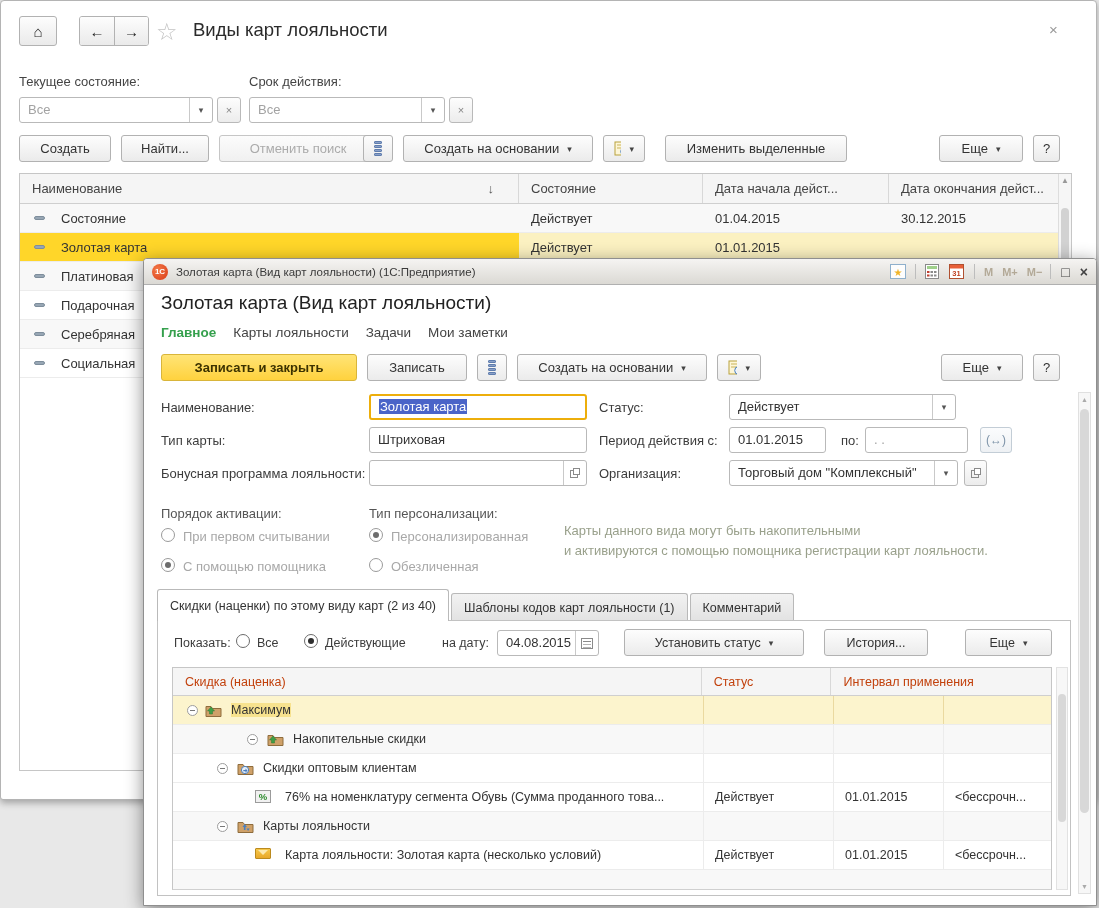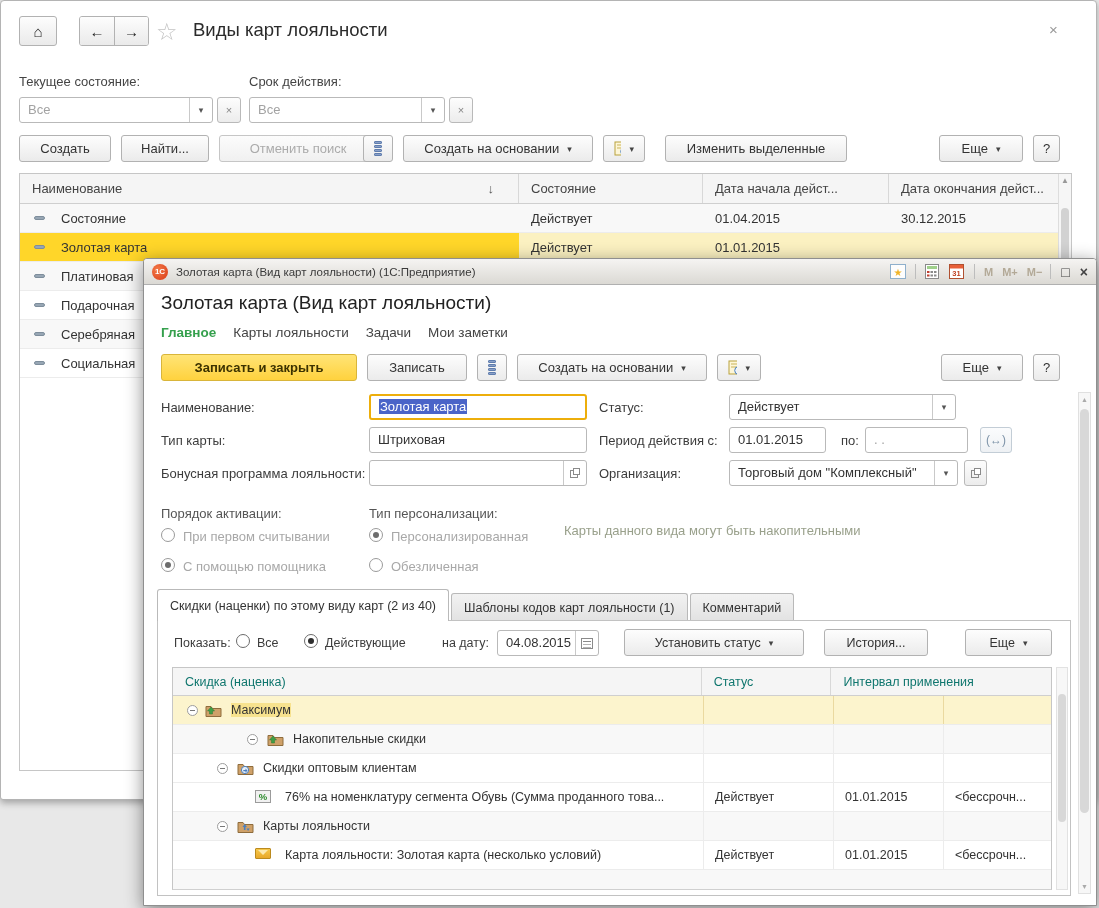--- a/index.html
+++ b/index.html
@@ -88,21 +88,21 @@
   .tab.active { height:32px; background:#fff; position:relative; z-index:2; }
   .panel { position:absolute; left:13px; top:361px; width:914px; height:276px; border:1px solid #c2c2c2; background:#fff; overflow:hidden; }
 
   
   .p-label { position:absolute; font-size:12.5px; color:#3c3c3c; white-space:nowrap; }
   .p-btn { position:absolute; height:27px; display:flex; align-items:center; justify-content:center;
     background:linear-gradient(#fdfdfd,#ebebeb); border:1px solid #b2b2b2; border-radius:3px; font-size:12.5px; color:#333; padding:0 12px; white-space:nowrap; }
 
   
   .ttable { position:absolute; left:14px; top:46px; width:880px; height:223px; border:1px solid #c6c6c6; border-bottom:1px solid #d0d0d0; overflow:hidden; }
-  .thead { display:flex; height:28px; background:#f5f5f5; border-bottom:1px solid #cfcfcf; align-items:center; color:#0f766e; font-size:12.5px; }
+  .thead { display:flex; height:28px; background:#f5f5f5; border-bottom:1px solid #cfcfcf; align-items:center; color:#c2410c; font-size:12.5px; }
   .thead .hc { padding:0 12px; height:100%; display:flex; align-items:center; border-right:1px solid #d8d8d8; }
   .tc1 { width:530px; } .tc2 { width:130px; } .tc3 { width:220px; }
   .trow { position:relative; height:29px; border-bottom:1px solid #ececec; font-size:12.5px; }
   .trow.alt { background:#f8f8f8; }
   .trow.cur { background:#fcf4cd; }
   .trow .exp { position:absolute; top:9px; width:11px; height:11px; border:1px solid #9d9d9d; border-radius:50%; background:#fff; }
   .trow .exp::after { content:""; position:absolute; left:2px; right:2px; top:4px; height:1px; background:#787878; }
   .trow .ticon { position:absolute; top:7px; }
   .trow .tname { position:absolute; top:7px; white-space:nowrap; overflow:hidden; max-width:400px; }
   .trow .hl { background:#f7e28e; padding:1px 4px; margin:-1px -4px; }
@@ -404,20 +404,21 @@
   <div class="label dim" style="left:39px;top:270px;">При первом считывании</div>
   <div class="radio sel" style="left:17px;top:299px;"></div>
   <div class="label dim" style="left:39px;top:300px;">С помощью помощника</div>
 
   <div class="radio sel" style="left:225px;top:269px;"></div>
   <div class="label dim" style="left:247px;top:270px;">Персонализированная</div>
   <div class="radio" style="left:225px;top:299px;"></div>
   <div class="label dim" style="left:247px;top:300px;">Обезличенная</div>
 
   <div class="label" style="left:420px;top:264px;color:#99a08b;">Карты данного вида могут быть накопительными</div>
+  <div class="label" style="left:420px;top:284px;color:#99a08b;">и активируются с помощью помощника регистрации карт лояльности.</div>
 
   <div class="tabstrip">
     <div class="tab active">
         <span>Скидки (наценки) по этому виду карт (2 из 40)</span>
       </div>
     <div class="tab">
         <span>Шаблоны кодов карт лояльности (1)</span>
       </div>
     <div class="tab">
         <span>Комментарий</span>

